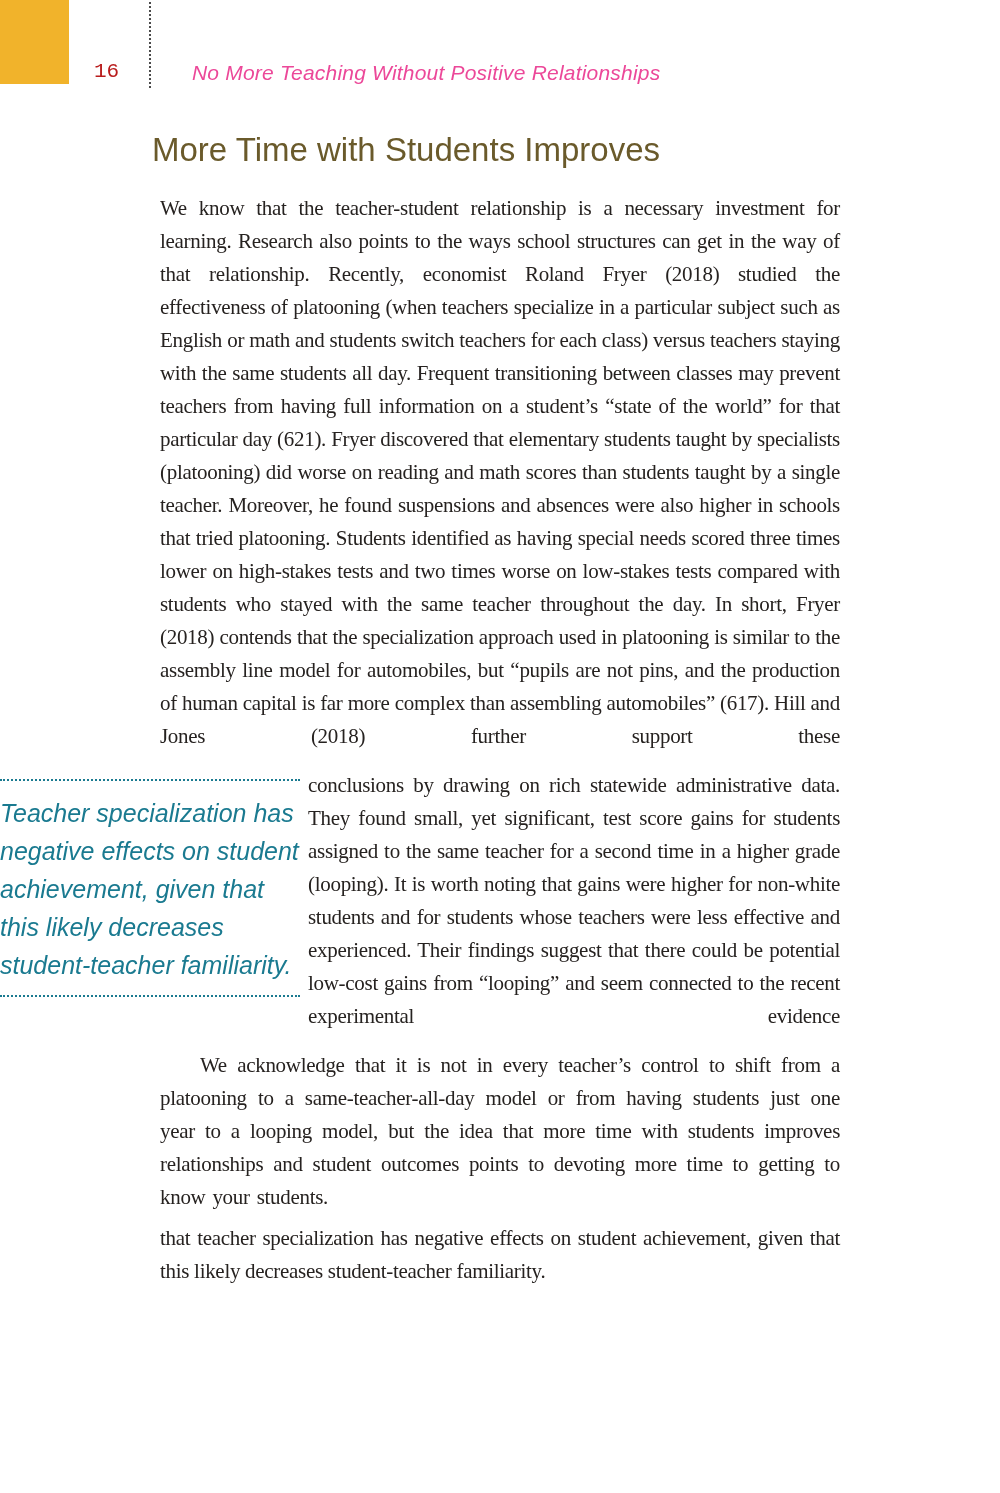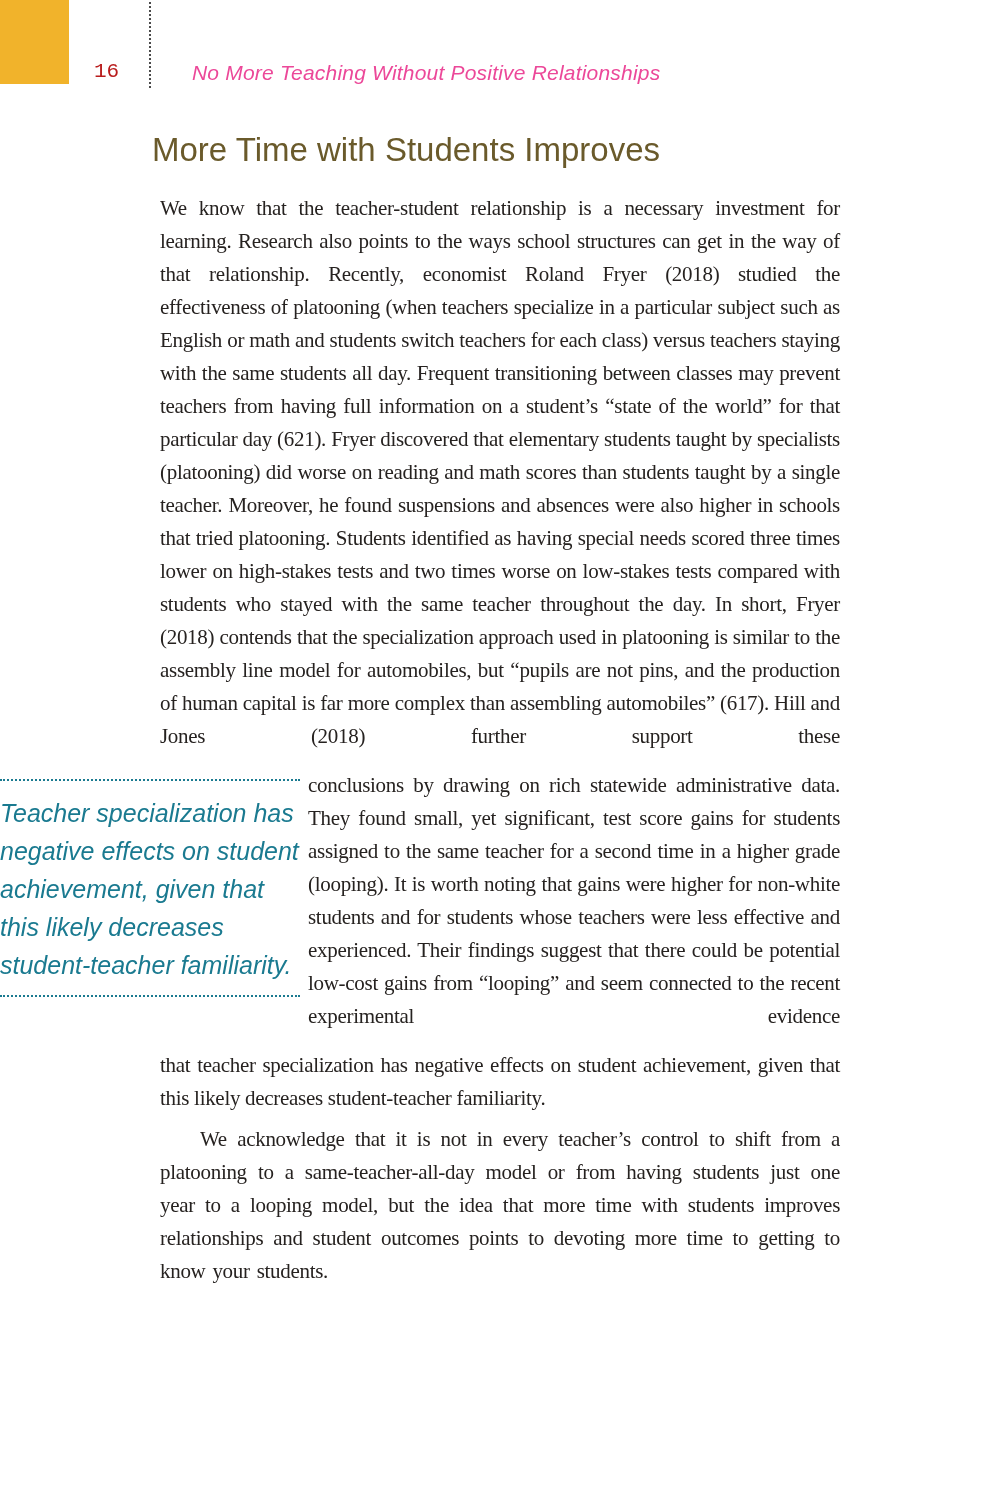--- a/index.html
+++ b/index.html
@@ -101,19 +101,19 @@
 
     <p class="body justify-last">We know that the teacher-student relationship is a necessary investment for learning. Research also points to the ways school structures can get in the way of that relationship. Recently, economist Roland Fryer (2018) studied the effectiveness of platooning (when teachers specialize in a particular subject such as English or math and students switch teachers for each class) versus teachers staying with the same students all day. Frequent transitioning between classes may prevent teachers from having full information on a student’s “state of the world” for that particular day (621). Fryer discovered that elementary students taught by specialists (platooning) did worse on reading and math scores than students taught by a single teacher. Moreover, he found suspensions and absences were also higher in schools that tried platooning. Students identified as having special needs scored three times lower on high-stakes tests and two times worse on low-stakes tests compared with students who stayed with the same teacher throughout the day. In short, Fryer (2018) contends that the specialization approach used in platooning is similar to the assembly line model for automobiles, but “pupils are not pins, and the production of human capital is far more complex than assembling automobiles” (617). Hill and Jones (2018) further support these</p>
 
     <div class="wrap-row">
       <aside class="pullquote">
         <div class="pullquote-text">Teacher specialization has negative effects on student achievement, given that this likely decreases student-teacher familiarity.</div>
       </aside>
       <p class="body justify-last beside-quote">conclusions by drawing on rich statewide administrative data. They found small, yet significant, test score gains for students assigned to the same teacher for a second time in a higher grade (looping). It is worth noting that gains were higher for non-white students and for students whose teachers were less effective and experienced. Their findings suggest that there could be potential low-cost gains from “looping” and seem connected to the recent experimental evidence</p>
     </div>
 
+    <p class="body para-2">We acknowledge that it is not in every teacher’s control to shift from a platooning to a same-teacher-all-day model or from having students just one year to a looping model, but the idea that more time with students improves relationships and student outcomes points to devoting more time to getting to know your students.</p>
+
     <p class="body part-c">that teacher specialization has negative effects on student achievement, given that this likely decreases student-teacher familiarity.</p>
-
-    <p class="body para-2">We acknowledge that it is not in every teacher’s control to shift from a platooning to a same-teacher-all-day model or from having students just one year to a looping model, but the idea that more time with students improves relationships and student outcomes points to devoting more time to getting to know your students.</p>
 
   </main>
 
 </div>
 
 </body></html>

